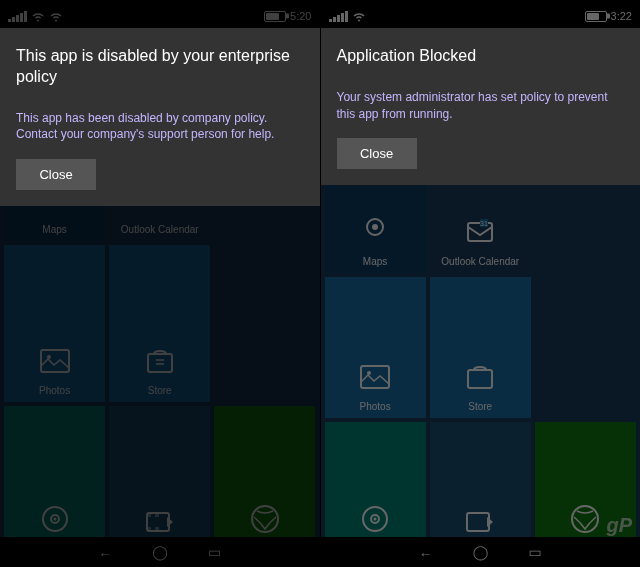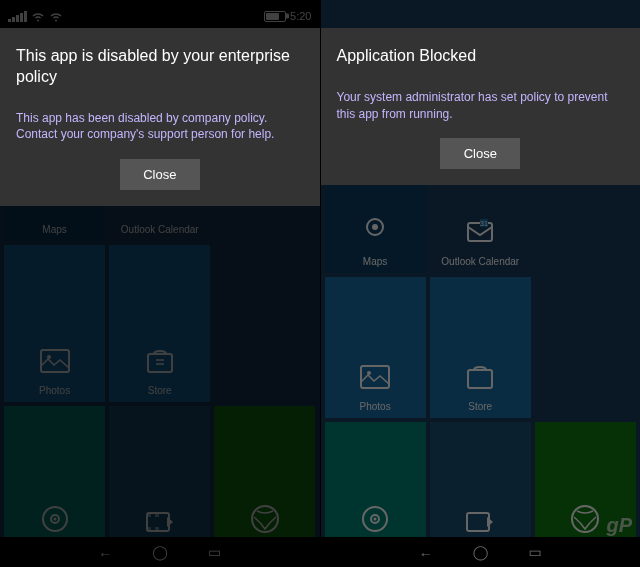--- a/index.html
+++ b/index.html
@@ -186,21 +186,21 @@
 
     .dialog-body {
       font-size: 12px;
       color: #c4b5fd;
       line-height: 1.4;
       margin-bottom: 16px;
     }
 
     .dialog-buttons {
       display: flex;
-      justify-content: center;
+      justify-content: flex-start;
     }
 
     .dialog-btn {
       background: #555;
       color: #fff;
       border: none;
       padding: 8px 20px;
       font-size: 13px;
       cursor: pointer;
       min-width: 80px;
@@ -377,20 +377,42 @@
     <span class="nav-btn">←</span>
     <span class="nav-btn">◯</span>
     <span class="nav-btn">▭</span>
   </div>
 </div>
 
 <div class="divider"></div>
 
 <div class="phone-screen">
 
+  <div class="status-bar">
+    <div class="status-left">
+      <div class="signal-bars">
+        <span style="height:3px"></span>
+        <span style="height:5px"></span>
+        <span style="height:7px"></span>
+        <span style="height:9px"></span>
+        <span style="height:11px"></span>
+      </div>
+      <svg width="14" height="11" viewBox="0 0 14 11">
+        <path d="M4.5 7 A3.5 3.5 0 0 1 9.5 7" stroke="white" stroke-width="1.5" fill="none"></path>
+        <path d="M2 5 A7 7 0 0 1 12 5" stroke="white" stroke-width="1.5" fill="none"></path>
+        <circle cx="7" cy="9.5" r="1" fill="white"></circle>
+      </svg>
+    </div>
+    <div class="status-right">
+      <div class="battery">
+        <div class="battery-fill"></div>
+      </div>
+      <span>3:22</span>
+    </div>
+  </div>
 
   <div class="small-tile-row">
     <div class="small-tile">
       <span>People</span>
     </div>
     <div class="small-tile">
       <span>Cortana</span>
     </div>
     <div class="small-tile" style="background:transparent"></div>
     <div class="small-tile" style="background:transparent"></div>

